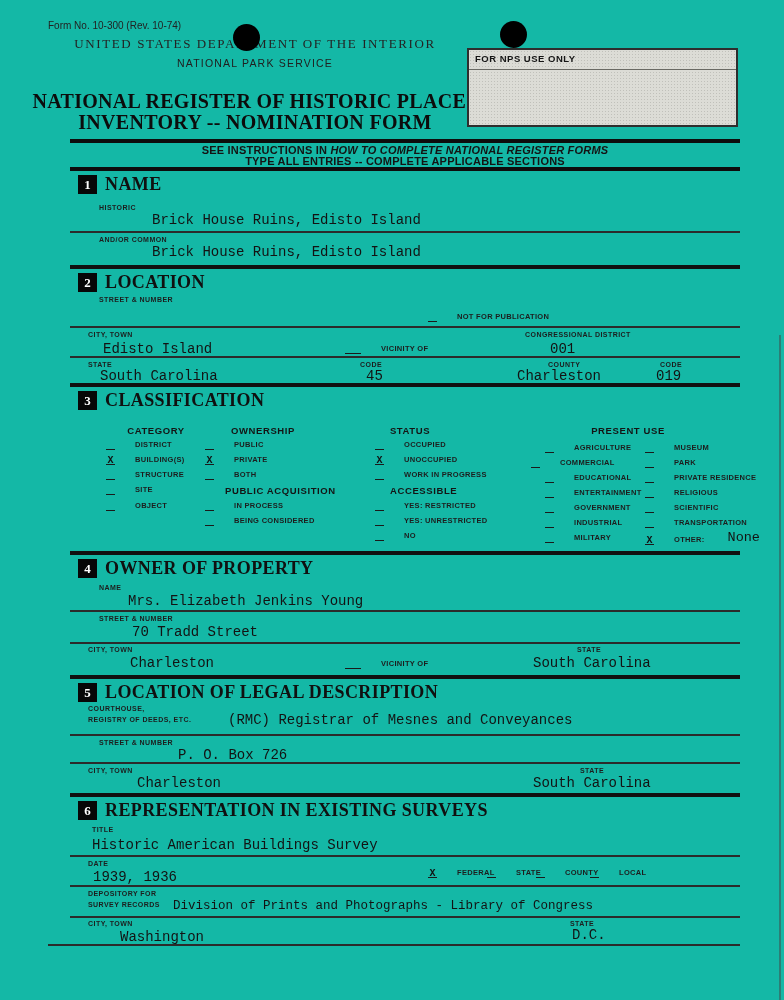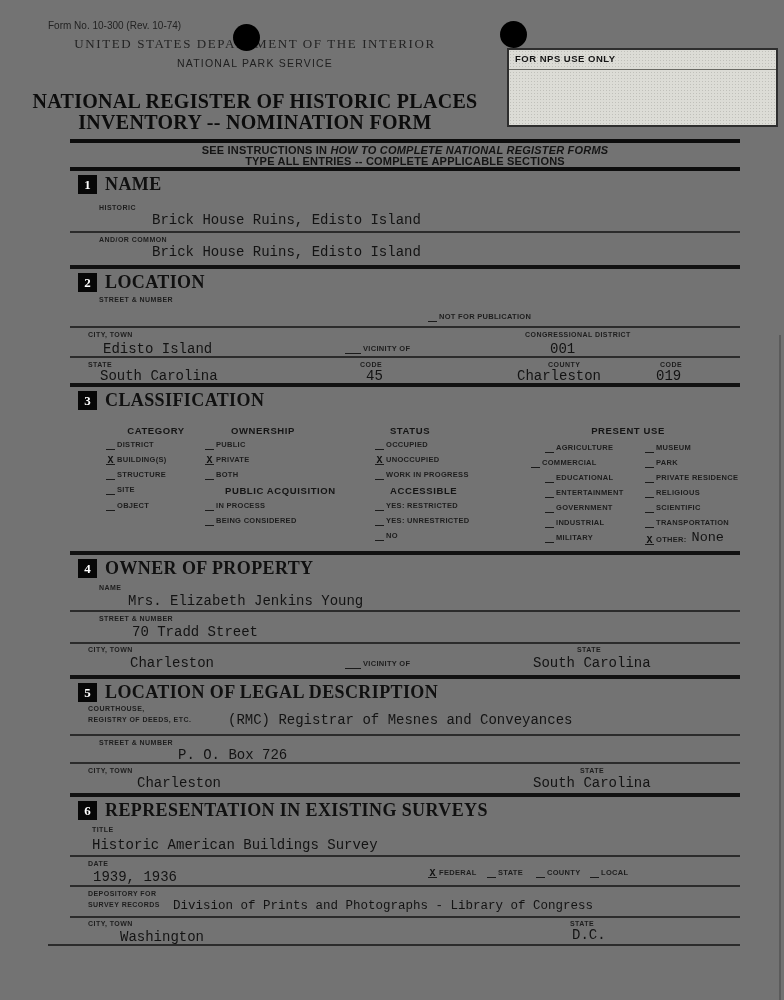--- a/index.html
+++ b/index.html
@@ -1,56 +1,56 @@
 <!DOCTYPE html>
 <html><head>
 <meta charset="utf-8">
 <style>
   html,body{margin:0;padding:0;background:#ffffff;}
-  .page{position:relative;width:784px;height:1000px;background:#737373;overflow:hidden;
+  .page{position:relative;width:784px;height:1000px;background:#14b8a6;overflow:hidden;
         font-family:"Liberation Sans",sans-serif;color:#1a1a1a;}
   
   .lbl{position:absolute;white-space:nowrap;font:700 7px "Liberation Sans",sans-serif;
        letter-spacing:.45px;color:#1d1d1d;}
   
   .val{position:absolute;white-space:nowrap;font:400 14px "Liberation Mono","DejaVu Sans Mono",monospace;
        color:#131313;}
   .val.small{font-size:12.5px;}
   
   .rule{position:absolute;left:70px;width:670px;height:2px;background:#2b2b2b;}
   .rule3{position:absolute;left:70px;width:670px;height:3.5px;background:#111;}
   .rule4{position:absolute;left:70px;width:670px;height:4px;background:#0d0d0d;}
   
   .sec{position:absolute;left:78px;display:flex;align-items:center;gap:8px;}
   .num{width:19px;height:19px;background:#070707;color:#fff;display:flex;align-items:center;
        justify-content:center;font:700 13px "Liberation Serif",serif;}
   .sectitle{font:700 18px "Liberation Serif",serif;letter-spacing:.4px;color:#101010;white-space:nowrap;}
   
-  .ck{position:absolute;display:flex;align-items:flex-end;gap:2px;white-space:nowrap;}
+  .ck{position:absolute;display:flex;align-items:flex-end;gap:20px;white-space:nowrap;}
   .mk{display:inline-block;min-width:9px;height:9px;line-height:9px;border-bottom:1.4px solid #1a1a1a;
       font:700 10px "Liberation Mono","DejaVu Sans Mono",monospace;text-align:center;color:#111;}
   .mk.wide{min-width:16px;}
   .cl{font:700 7.5px "Liberation Sans",sans-serif;letter-spacing:.3px;color:#1d1d1d;padding-bottom:1px;}
   .ckh{position:absolute;font:700 9.5px "Liberation Sans",sans-serif;letter-spacing:.6px;
        color:#141414;text-align:center;white-space:nowrap;}
   .inlineval{font:400 13.5px "Liberation Mono","DejaVu Sans Mono",monospace;color:#131313;
        padding-bottom:0;margin-left:3px;}
   
   .formno{position:absolute;left:48px;top:20px;font:400 10px "Liberation Sans",sans-serif;color:#222;}
   .dept{position:absolute;left:40px;top:36px;width:430px;text-align:center;
         font:400 13px "Liberation Serif",serif;letter-spacing:1.6px;color:#232323;}
   .agency{position:absolute;left:40px;top:57px;width:430px;text-align:center;
         font:400 10.5px "Liberation Sans",sans-serif;letter-spacing:1.2px;color:#202020;}
   .bigtitle{position:absolute;left:30px;width:450px;text-align:center;
         font:700 20px "Liberation Serif",serif;letter-spacing:.3px;color:#0c0c0c;white-space:nowrap;}
   
   .npsbox{position:absolute;left:467px;top:48px;width:271px;height:79px;border:2px solid #2e2e2e;
         background-color:#dcdcd6;
         background-image:radial-gradient(#c0c0ba 0.7px, transparent 0.8px);background-size:3px 3px;
-        box-sizing:border-box;margin-left:40px;}
+        box-sizing:border-box;}
   .npsrow{box-sizing:border-box;padding:3px 0 0 6px;
         font:700 9.5px "Liberation Sans",sans-serif;letter-spacing:.5px;color:#151515;}
   .punch{position:absolute;width:27px;height:27px;border-radius:50%;background:#000;}
   .instr{position:absolute;left:70px;width:670px;text-align:center;
         font:700 11px "Liberation Sans",sans-serif;color:#141414;letter-spacing:.2px;}
   .instr .em{font-style:italic;}
   .edgeline{position:absolute;right:3px;top:335px;width:2px;height:665px;background:#444;opacity:.5;}
 </style>
 </head>
 <body>

